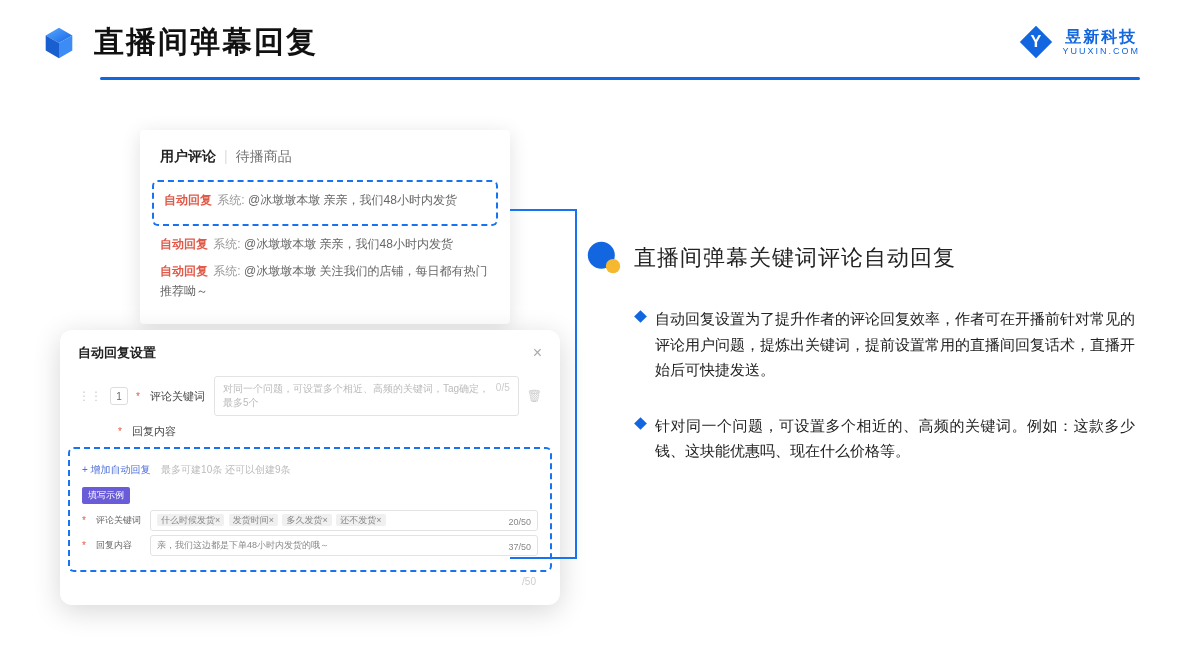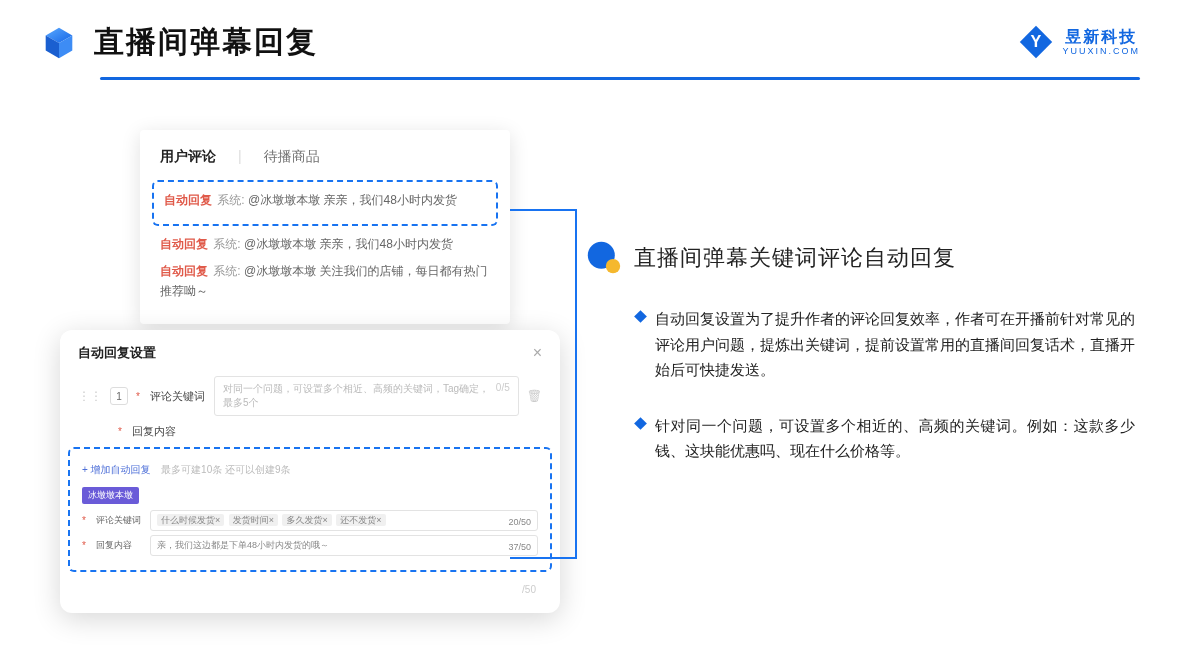--- a/index.html
+++ b/index.html
@@ -59,21 +59,21 @@
 .card-back {
   position: absolute;
   top: 0;
   left: 80px;
   width: 370px;
   background: #fff;
   box-shadow: 0 4px 20px rgba(0,0,0,0.12);
   border-radius: 4px;
   padding: 18px 20px 16px 20px;
 }
-.tabs { display: flex; gap: 22px; font-size: 14px; margin-bottom: 14px; }
+.tabs { display: flex; gap: 8px; font-size: 14px; margin-bottom: 14px; }
 .tab-active { font-weight: 700; color: #222; }
 .tab-inactive { color: #737373; }
 .dashed-hi {
   border: 2px dashed #1873f1;
   border-radius: 6px;
   padding: 8px 10px;
   margin: 0 -8px 8px -8px;
 }
 .cm-row { font-size: 12px; line-height: 1.7; margin-bottom: 6px; }
 .tag-red { color: #e05a4a; font-weight: 600; margin-right: 2px; }
@@ -228,21 +228,21 @@
       <div class="form-row" style="padding-left:40px">
         <span class="red-dot">*</span>
         <span class="lbl">回复内容</span>
       </div>
 
       <div class="dashed-hi2">
         <div style="margin-bottom:4px">
           <span class="add-link">+ 增加自动回复</span>
           <span class="add-hint">最多可建10条 还可以创建9条</span>
         </div>
-        <span class="ex-badge">冰墩墩本墩</span>
+        <span class="ex-badge">填写示例</span>
         <div class="ex-row">
           <span class="red-dot">*</span>
           <span class="ex-lbl">评论关键词</span>
           <div class="ex-inp">
             <span>
               <span class="chip">什么时候发货×</span>
               <span class="chip">发货时间×</span>
               <span class="chip">多久发货×</span>
               <span class="chip">还不发货×</span>
             </span>
@@ -251,21 +251,21 @@
         </div>
         <div class="ex-row">
           <span class="red-dot">*</span>
           <span class="ex-lbl">回复内容</span>
           <div class="ex-inp">
             <span>亲，我们这边都是下单48小时内发货的哦～</span>
             <span>37/50</span>
           </div>
         </div>
       </div>
-      <div style="text-align:right; color:#ccc; font-size:10px; margin-top:12px; padding-right:6px">/50</div>
+      <div style="text-align:right; color:#ccc; font-size:10px; margin-top:4px; padding-right:6px">/50</div>
     </div>
 
     <svg class="connector" style="left:448px; top:68px" width="90" height="370">
       <path d="M2 12 L68 12 L68 360 L2 360" stroke="#1873f1" stroke-width="2" fill="none"></path>
     </svg>
 
   </div>
 
   <div class="right-col">
     <div class="sec-head">

